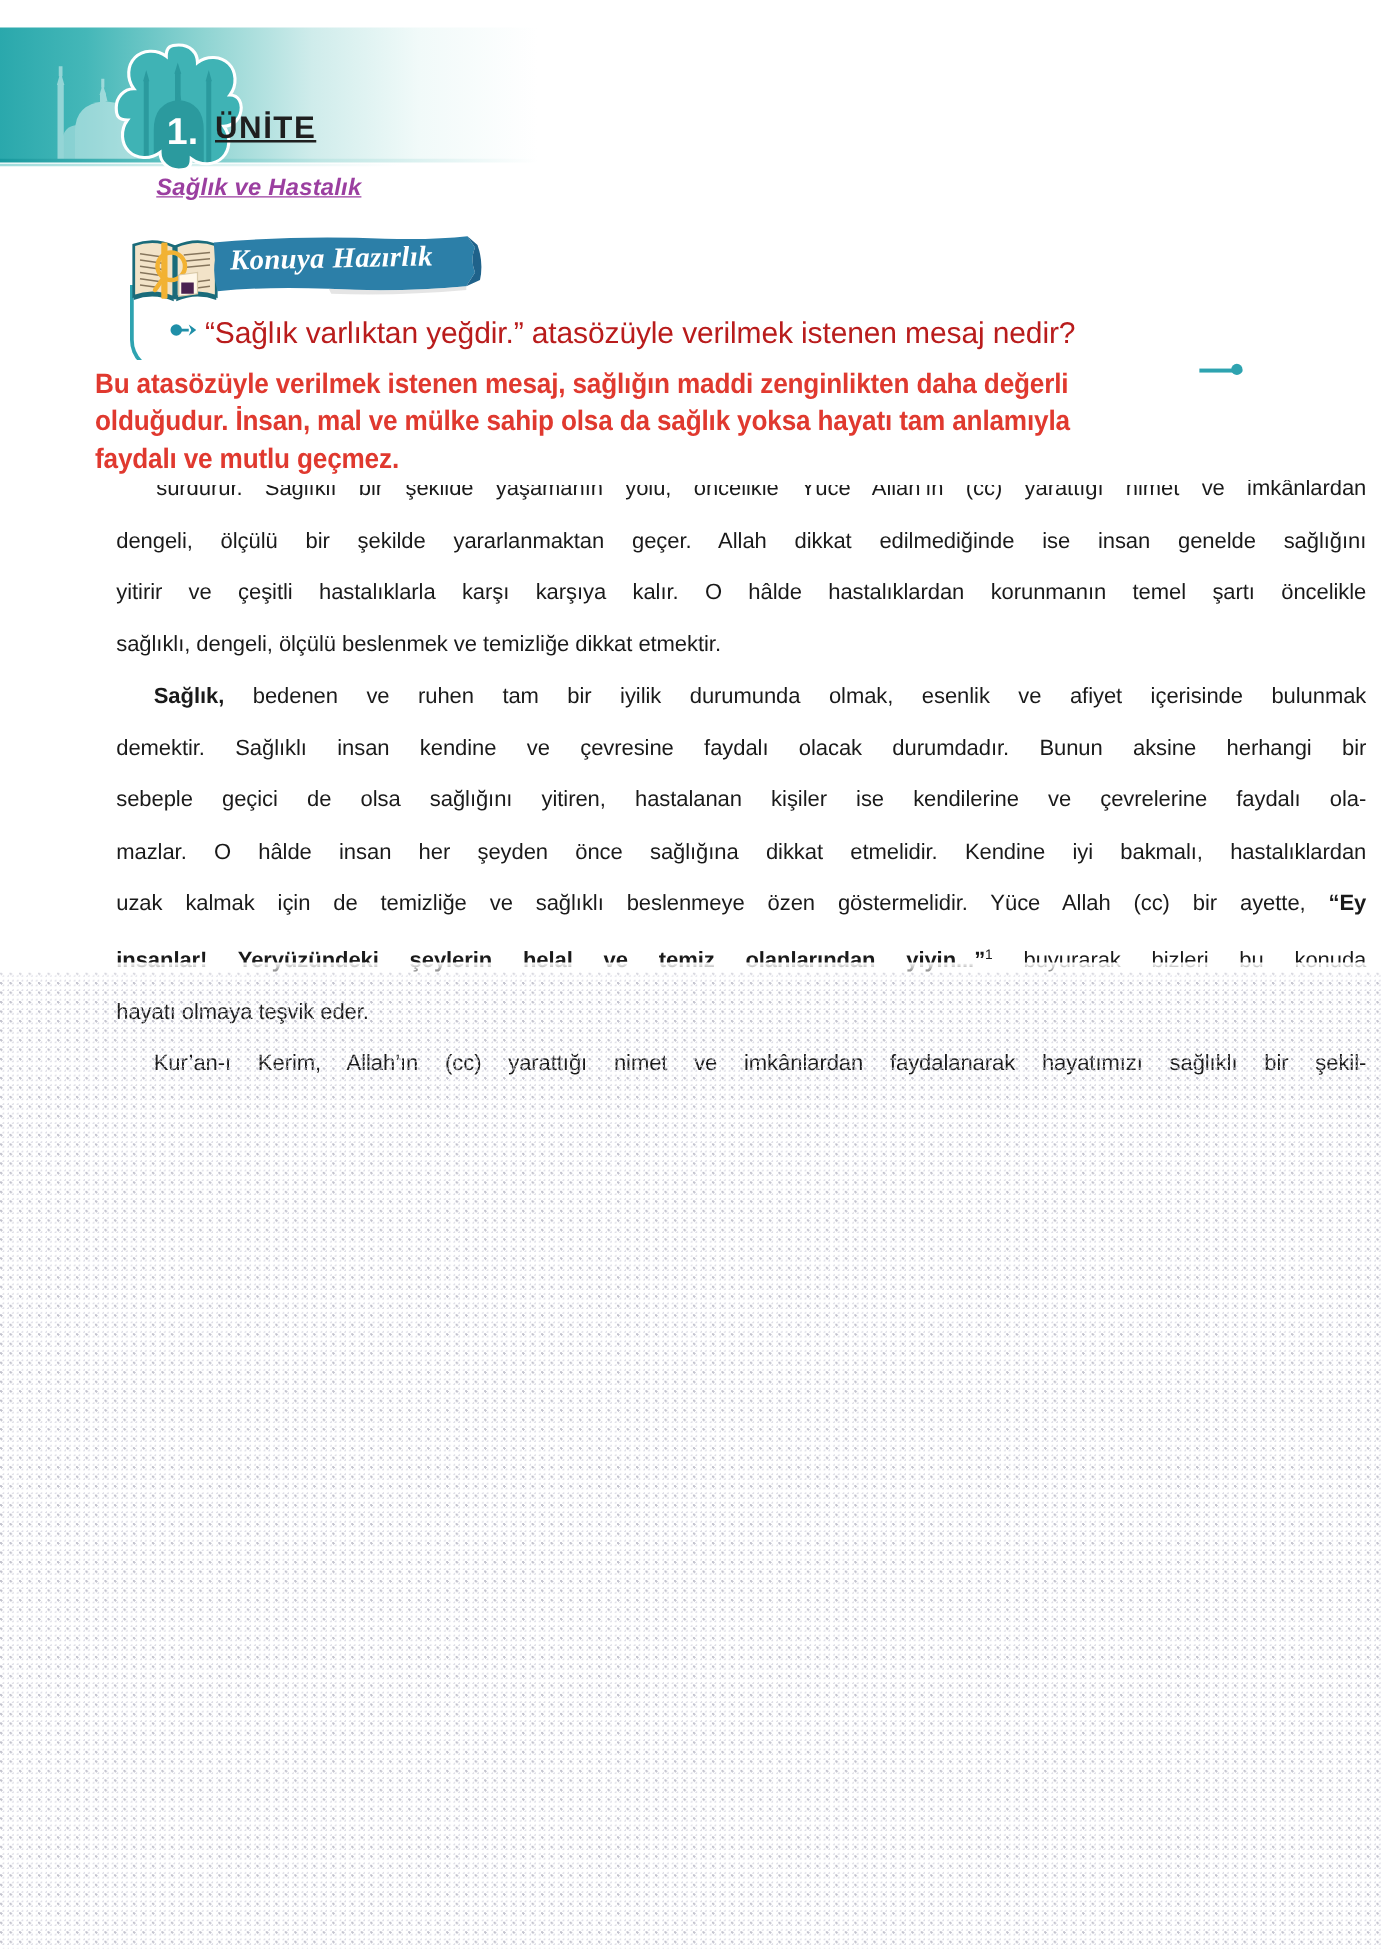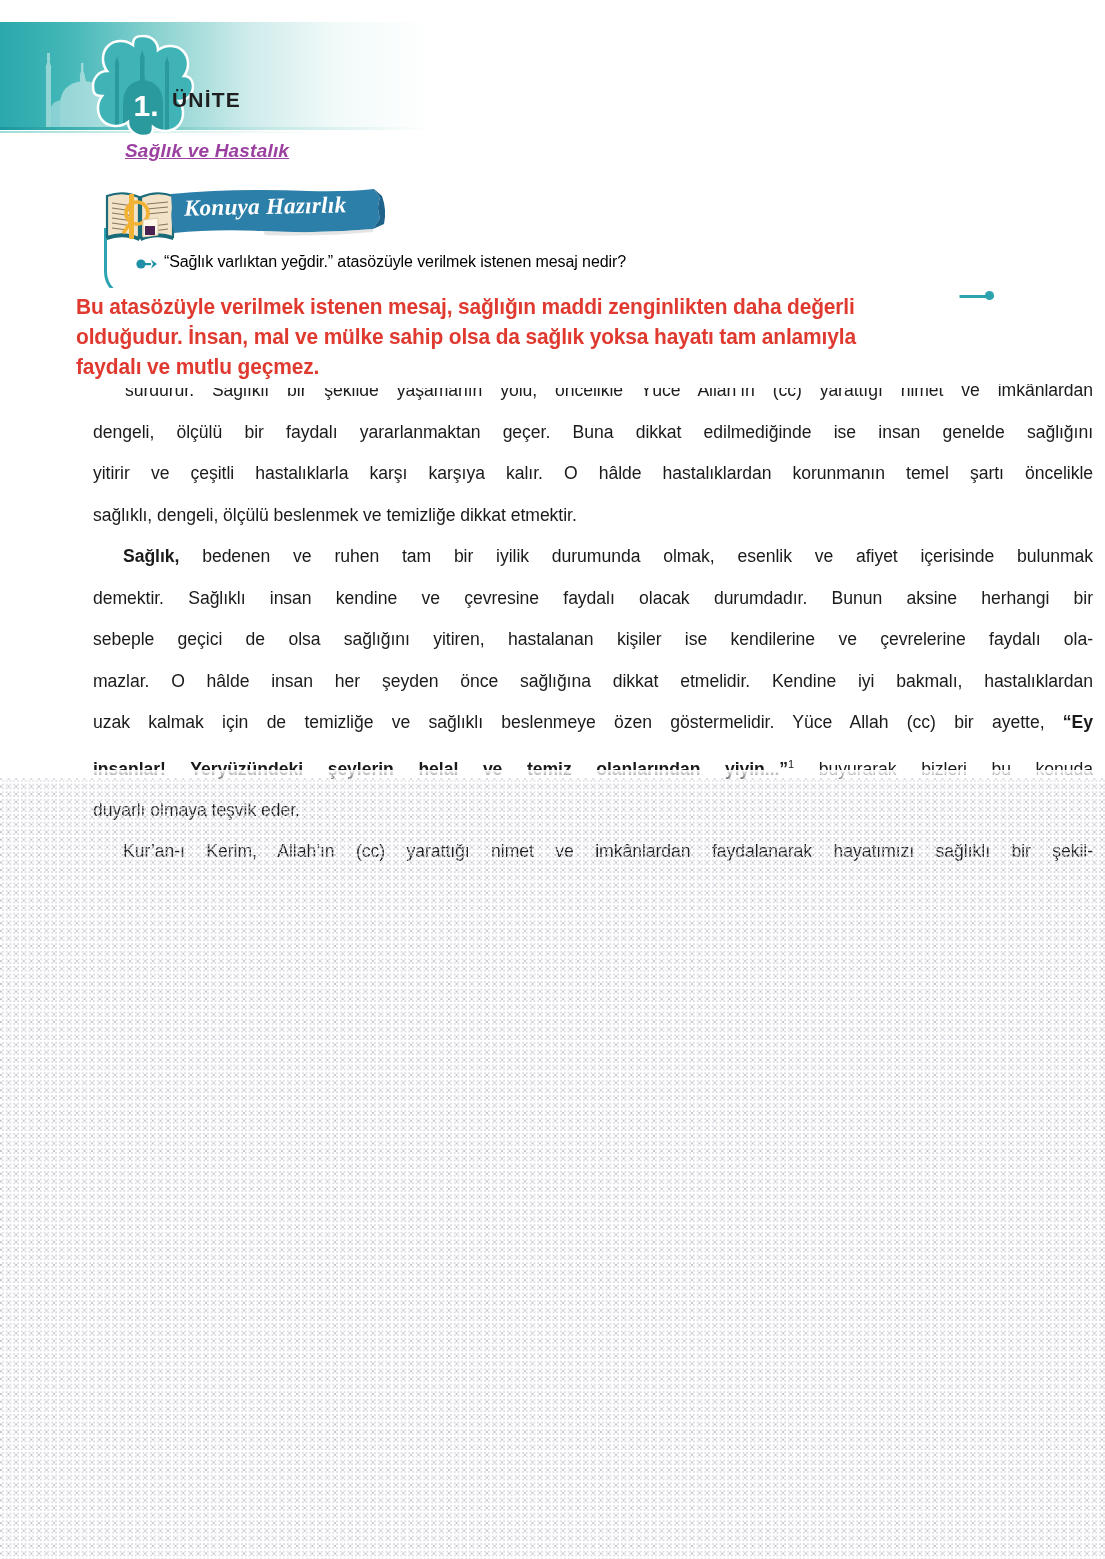--- a/index.html
+++ b/index.html
@@ -36,21 +36,21 @@
   .rosette-wrap{position:absolute;left:89px;top:32px;width:108px;height:108px;}
   .rosette{position:absolute;inset:0;}
   .unit-number{
     position:absolute;left:0;top:0;width:108px;height:108px;
     display:flex;align-items:center;justify-content:center;
     color:#ffffff;font-weight:bold;font-size:30px;letter-spacing:0px;
     padding-top:40px;box-sizing:border-box;padding-left:6px;
   }
   .unite-label{
     position:absolute;left:172px;top:88px;
-    font-size:21px;font-weight:bold;color:#1f1f1f;letter-spacing:1.2px;
+    font-size:25px;font-weight:bold;color:#1f1f1f;letter-spacing:1.2px;text-decoration:underline;
   }
 
   
   .unit-subtitle{
     position:absolute;left:125px;top:140px;
     font-size:19px;font-weight:bold;font-style:italic;color:#9b3fa0;
     letter-spacing:0.2px;
     text-decoration:underline;
   }
 
@@ -78,21 +78,21 @@
     font-family:"Liberation Serif", serif;
     font-style:italic;font-weight:bold;font-size:23px;color:#ffffff;
     letter-spacing:0.3px;
     transform:rotate(-1.2deg);
   }
 
   
   .q-bullet{position:absolute;left:136px;top:258px;width:22px;height:12px;}
   .q-text{
     position:absolute;left:164px;top:253px;
-    font-size:16px;color:#000000;letter-spacing:-0.1px;text-align:right;
+    font-size:24px;color:#b91c1c;letter-spacing:-0.1px;text-align:right;
   }
 
   
   .answer{
     position:absolute;left:76px;top:288px;width:950px;
     color:#e0392f;
     font-family:"Liberation Sans Narrow","Liberation Sans", sans-serif;
     font-weight:bold;font-size:22.5px;line-height:30px;
     letter-spacing:-0.15px;
     transform:scaleX(0.93);transform-origin:left top;
@@ -264,30 +264,30 @@
 
   <svg class="q-bullet" viewBox="0 0 22 12">
     <circle cx="5" cy="6" r="4.6" fill="#1f8fa8"></circle>
     <rect x="8" y="5" width="7" height="2.2" fill="#1f8fa8"></rect>
     <path d="M15 1.5 L21 6 L15 10.5 L17 6 Z" fill="#1f8fa8"></path>
   </svg>
   <div class="q-text">“Sağlık varlıktan yeğdir.” atasözüyle verilmek istenen mesaj nedir?</div>
 
   <div class="body-wrap">
     <div class="bodyline clipped">sürdürür. Sağlıklı bir şekilde yaşamanın yolu, öncelikle Yüce Allah’ın (cc) yarattığı nimet ve imkânlardan</div>
-    <div class="bodyline">dengeli, ölçülü bir faydalı yararlanmaktan geçer. Buna dikkat edilmediğinde ise insan genelde sağlığını</div>
+    <div class="bodyline">dengeli, ölçülü bir şekilde yararlanmaktan geçer. Allah dikkat edilmediğinde ise insan genelde sağlığını</div>
     <div class="bodyline">yitirir ve çeşitli hastalıklarla karşı karşıya kalır. O hâlde hastalıklardan korunmanın temel şartı öncelikle</div>
     <div class="bodyline nojust">sağlıklı, dengeli, ölçülü beslenmek ve temizliğe dikkat etmektir.</div>
     <div class="bodyline"><span class="indent"></span><b>Sağlık,</b><span> bedenen ve ruhen tam bir iyilik durumunda olmak, esenlik ve afiyet içerisinde bulunmak</span></div>
     <div class="bodyline">demektir. Sağlıklı insan kendine ve çevresine faydalı olacak durumdadır. Bunun aksine herhangi bir</div>
     <div class="bodyline">sebeple geçici de olsa sağlığını yitiren, hastalanan kişiler ise kendilerine ve çevrelerine faydalı ola-</div>
     <div class="bodyline">mazlar. O hâlde insan her şeyden önce sağlığına dikkat etmelidir. Kendine iyi bakmalı, hastalıklardan</div>
     <div class="bodyline"><span>uzak kalmak için de temizliğe ve sağlıklı beslenmeye özen göstermelidir. Yüce Allah (cc) bir ayette, </span><b>“Ey</b></div>
     <div class="bodyline"><b>insanlar! Yeryüzündeki şeylerin helal ve temiz olanlarından yiyin...”</b><sup>1</sup><span> buyurarak bizleri bu konuda</span></div>
-    <div class="bodyline nojust">duyarlı olmaya teşvik eder.</div>
+    <div class="bodyline nojust">hayatı olmaya teşvik eder.</div>
     <div class="bodyline"><span class="indent"></span><span>Kur’an-ı Kerim, Allah’ın (cc) yarattığı nimet ve imkânlardan faydalanarak hayatımızı sağlıklı bir şekil-</span></div>
   </div>
   <div class="clip-top"></div>
 
   <div class="answer">
     <div>Bu atasözüyle verilmek istenen mesaj, sağlığın maddi zenginlikten daha değerli</div>
     <div>olduğudur. İnsan, mal ve mülke sahip olsa da sağlık yoksa hayatı tam anlamıyla</div>
     <div>faydalı ve mutlu geçmez.</div>
   </div>
 

